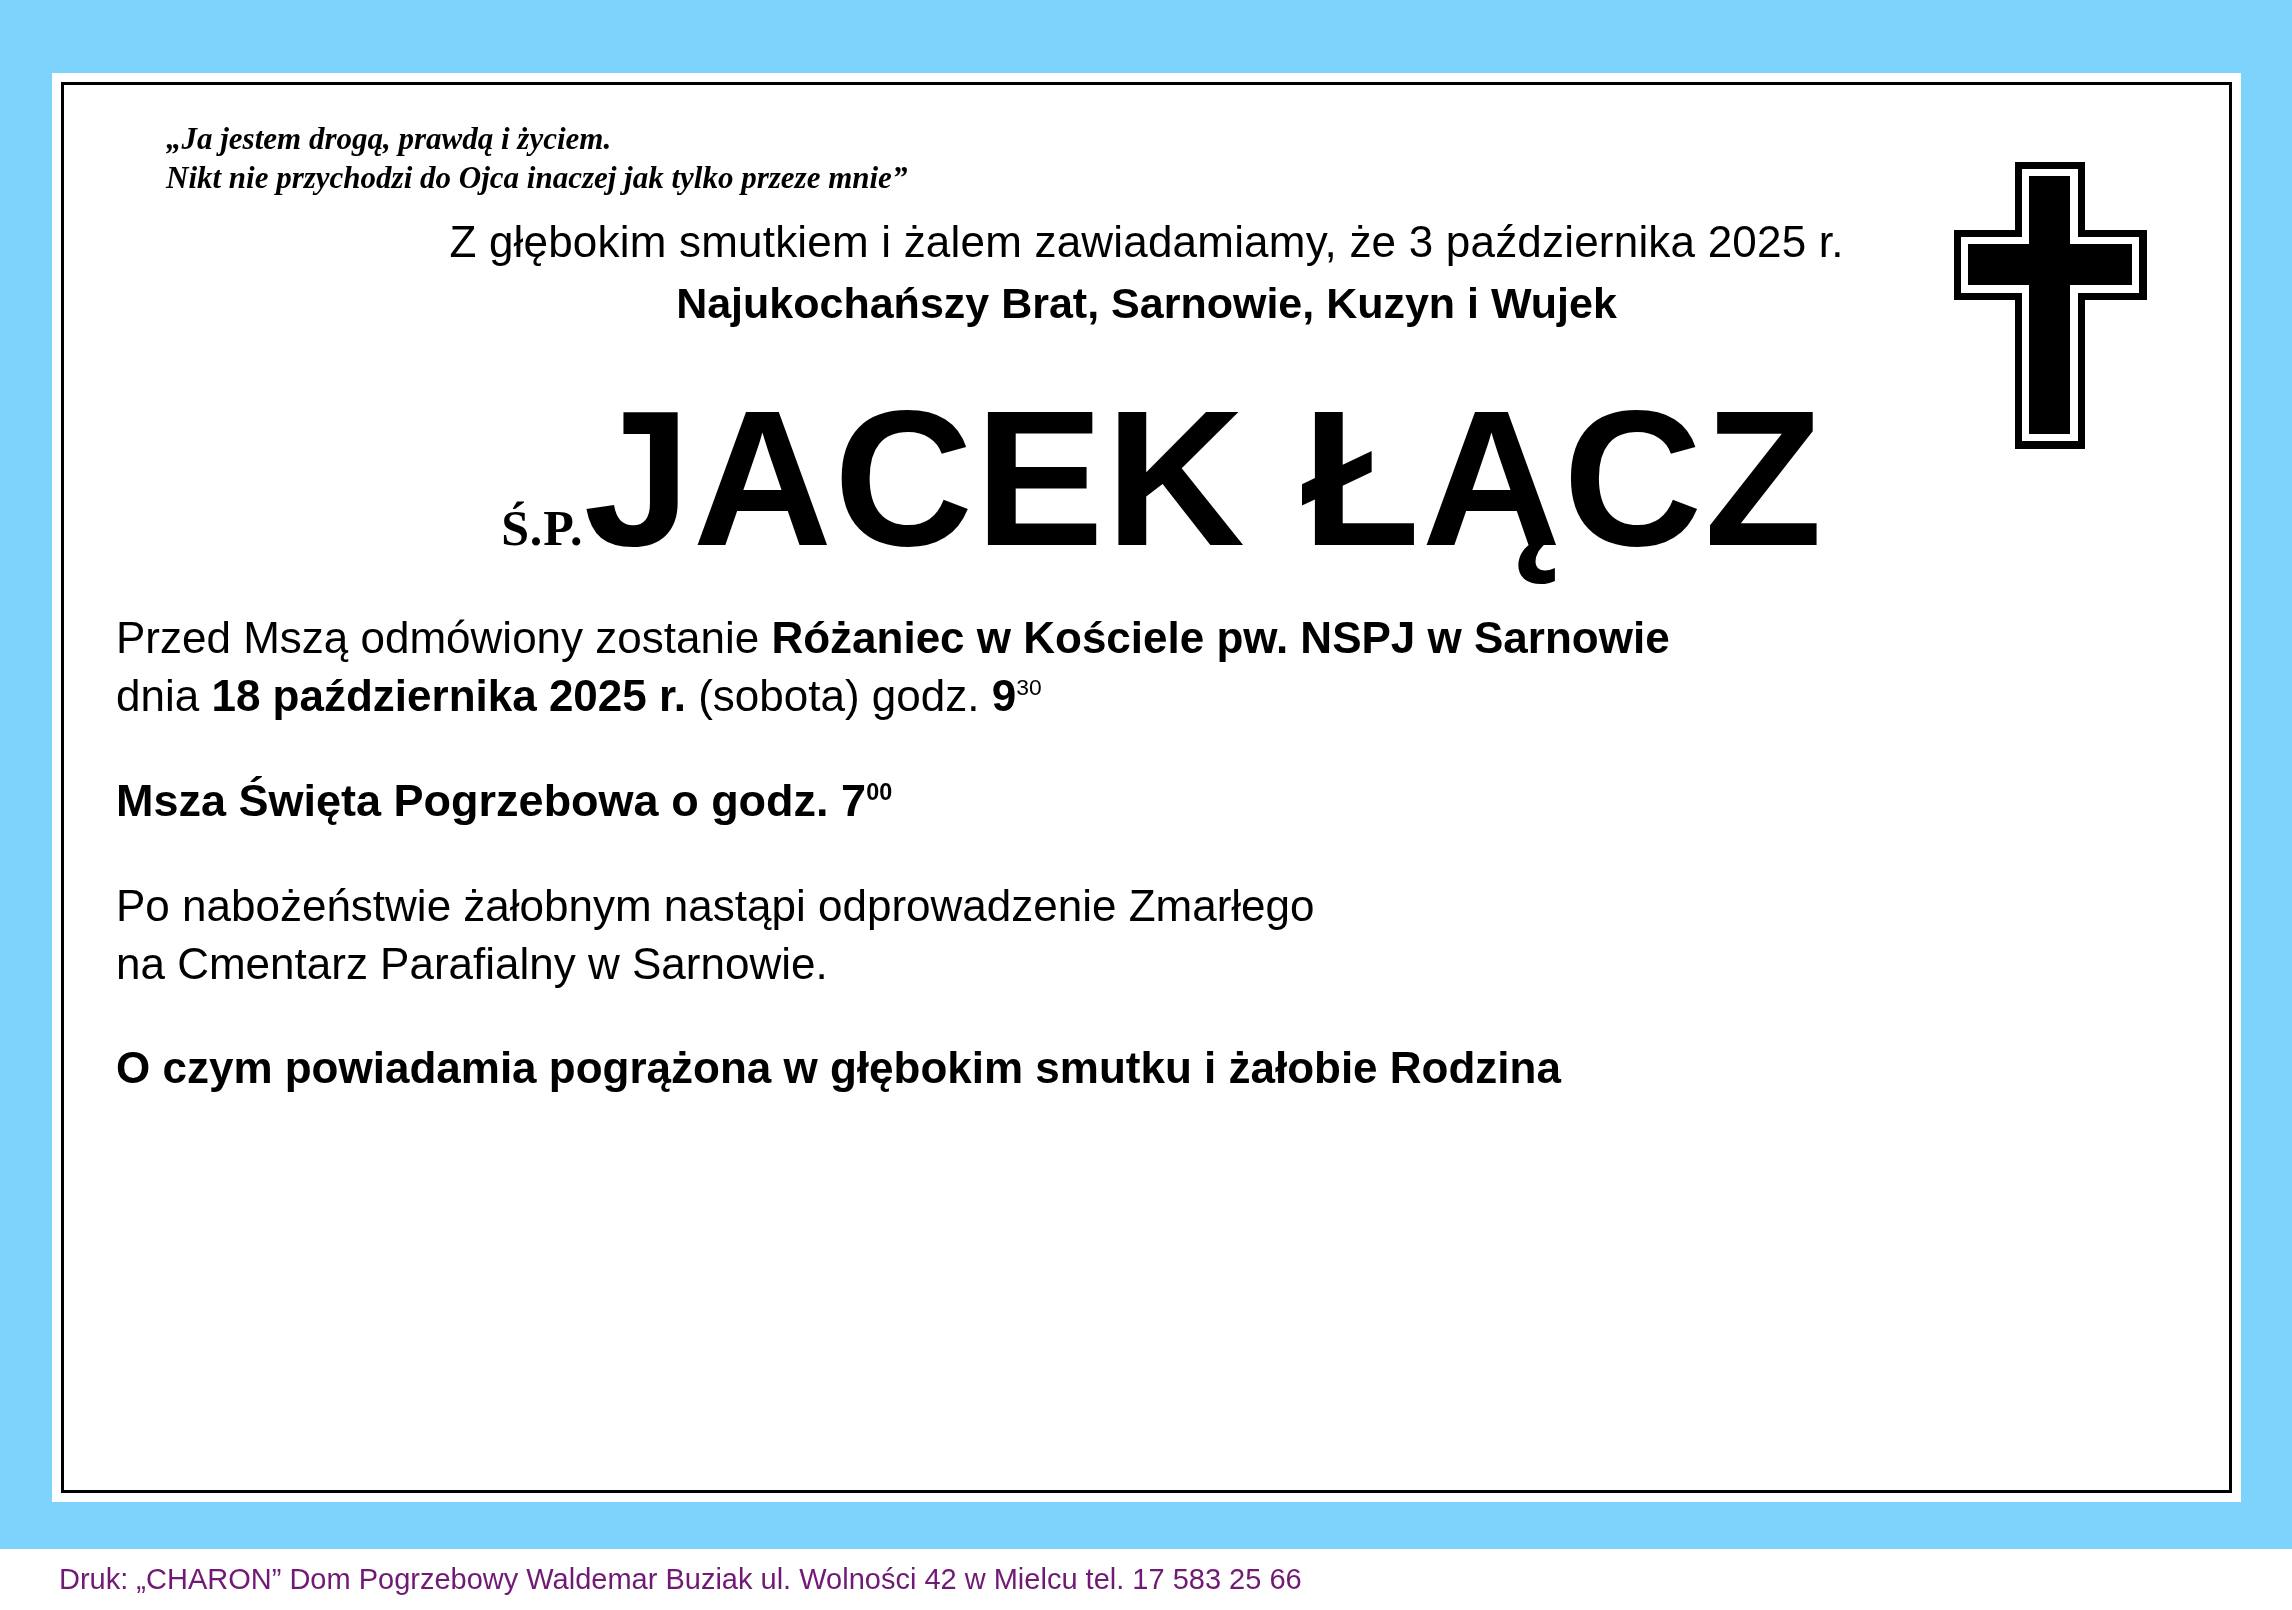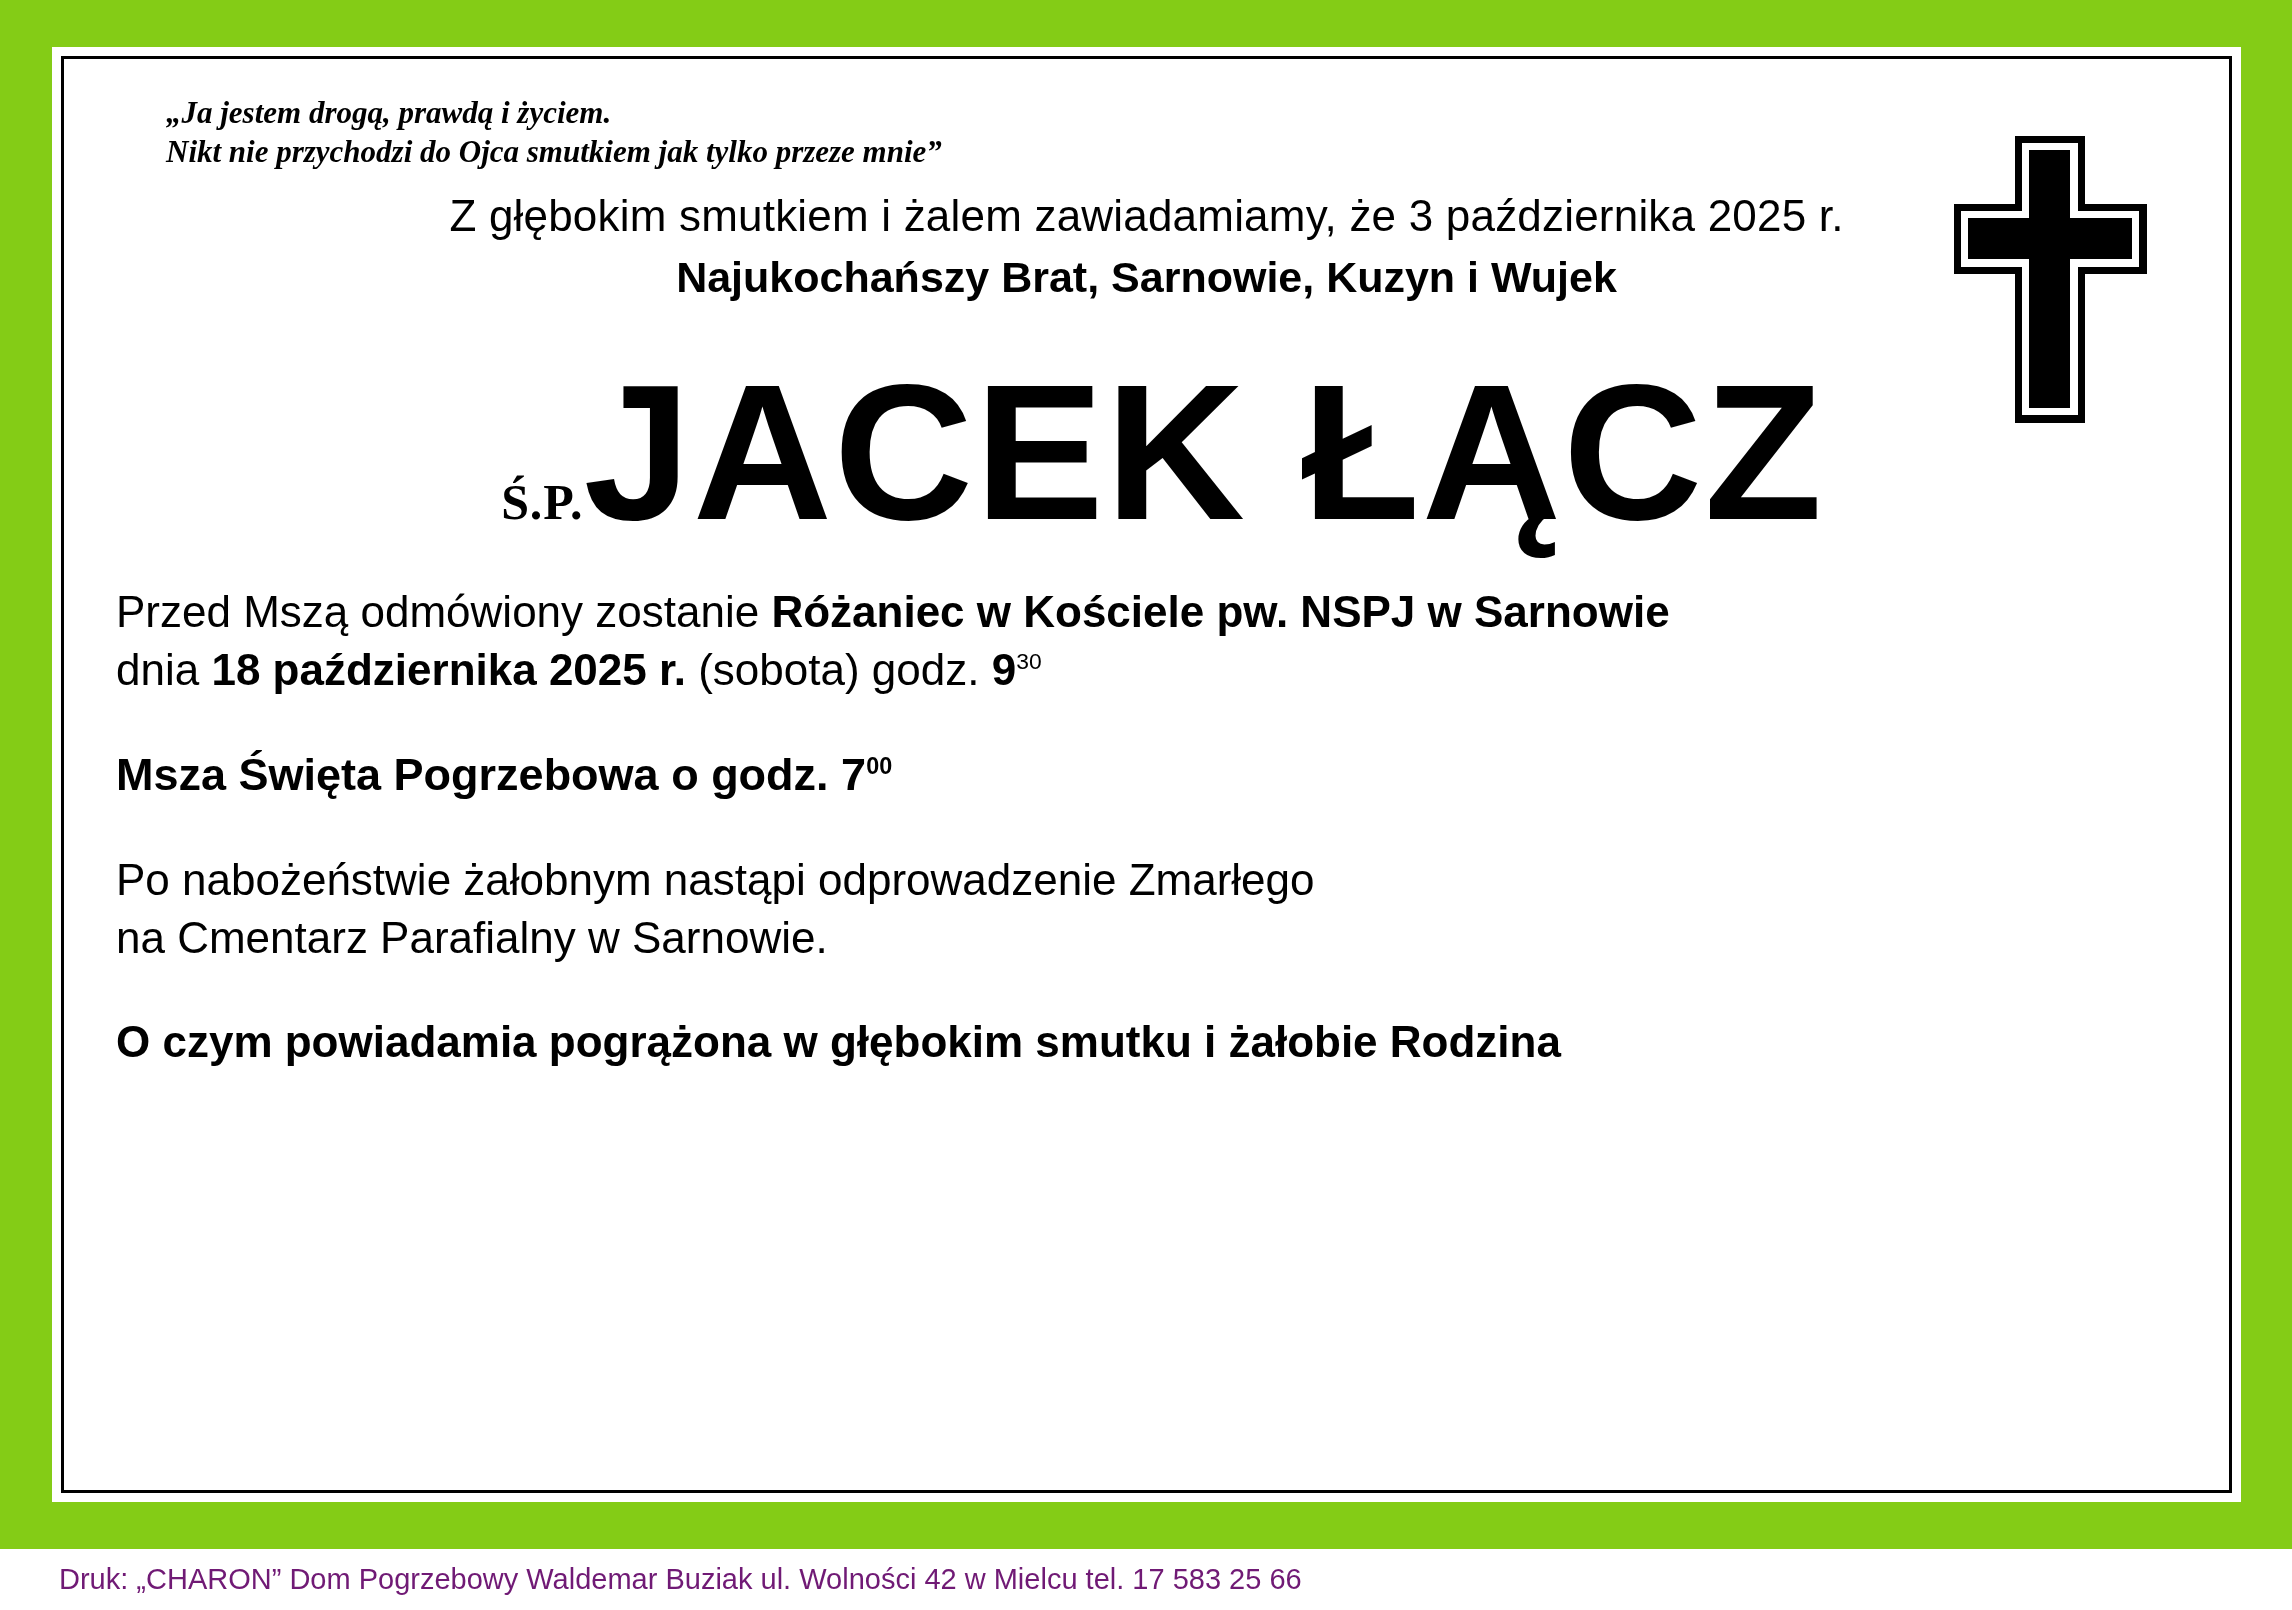--- a/index.html
+++ b/index.html
@@ -19,23 +19,23 @@
     height: 1610px;
     background: #ffffff;
     box-sizing: border-box;
   }
   
   .notice {
     position: relative;
     margin: 0 auto;
     width: 2293px;
     height: 1549px;
-    background: #84cc16;
-    box-sizing: border-box;
-    padding: 47px 52px 47px 52px;
+    background: #7dd3fc;
+    box-sizing: border-box;
+    padding: 73px 52px 47px 52px;
   }
   .inner-white {
     position: relative;
     width: 100%;
     height: 100%;
     background: #ffffff;
     box-sizing: border-box;
     padding: 9px;
   }
   .inner-border {
@@ -218,21 +218,21 @@
             <div class="cross-h-out"></div>
             <div class="cross-v-in"></div>
             <div class="cross-h-in"></div>
             <div class="cross-v-core"></div>
             <div class="cross-h-core"></div>
           </div>
         </div>
 
         <div class="quote">
           <div>„Ja jestem drogą, prawdą i życiem.</div>
-          <div>Nikt nie przychodzi do Ojca smutkiem jak tylko przeze mnie”</div>
+          <div>Nikt nie przychodzi do Ojca inaczej jak tylko przeze mnie”</div>
         </div>
 
         <div class="intro">
           <div class="l1">Z głębokim smutkiem i żalem zawiadamiamy, że 3 października 2025 r.</div>
           <div class="l3">Najukochańszy Brat, Sarnowie, Kuzyn i Wujek</div>
         </div>
 
         <div class="name-block">
           <span class="sp">Ś.P.</span><span class="name">JACEK ŁĄCZ</span>
         </div>

